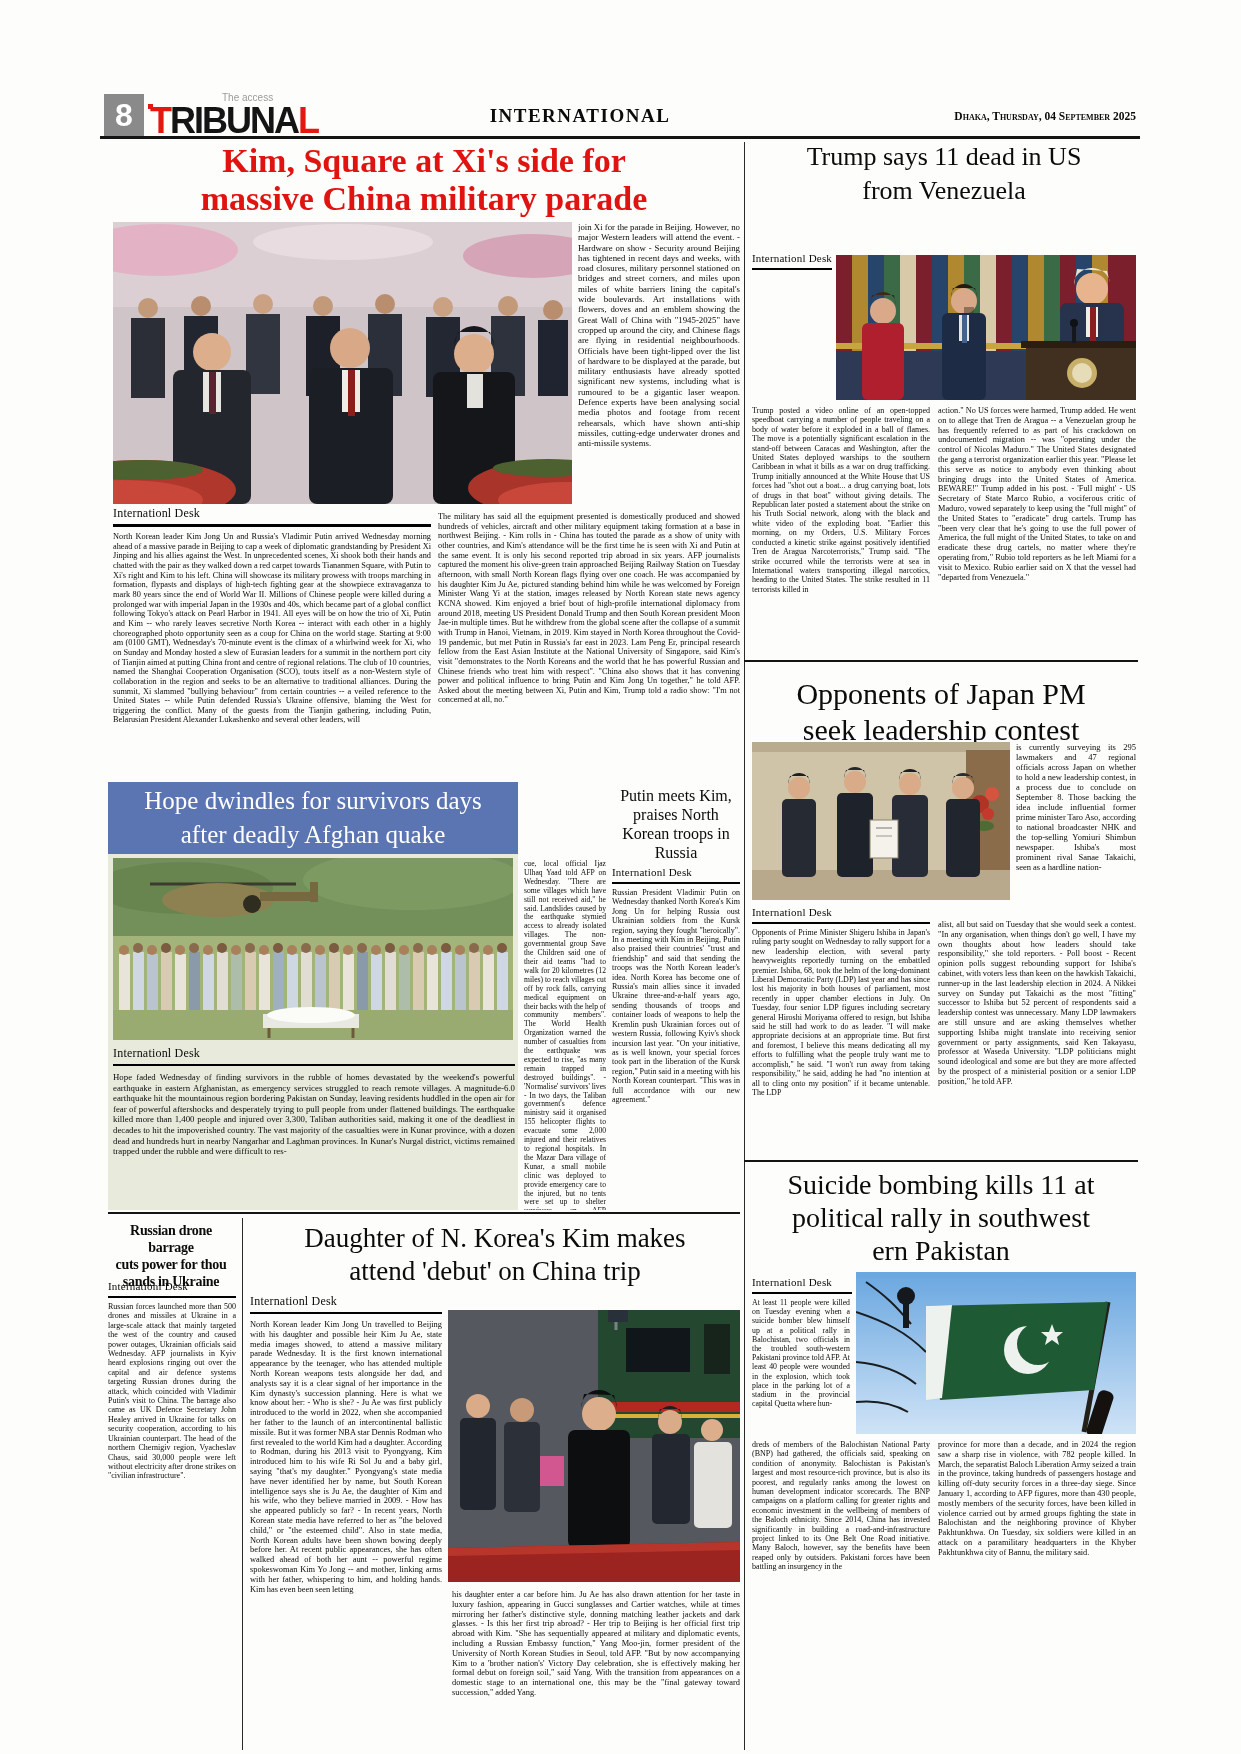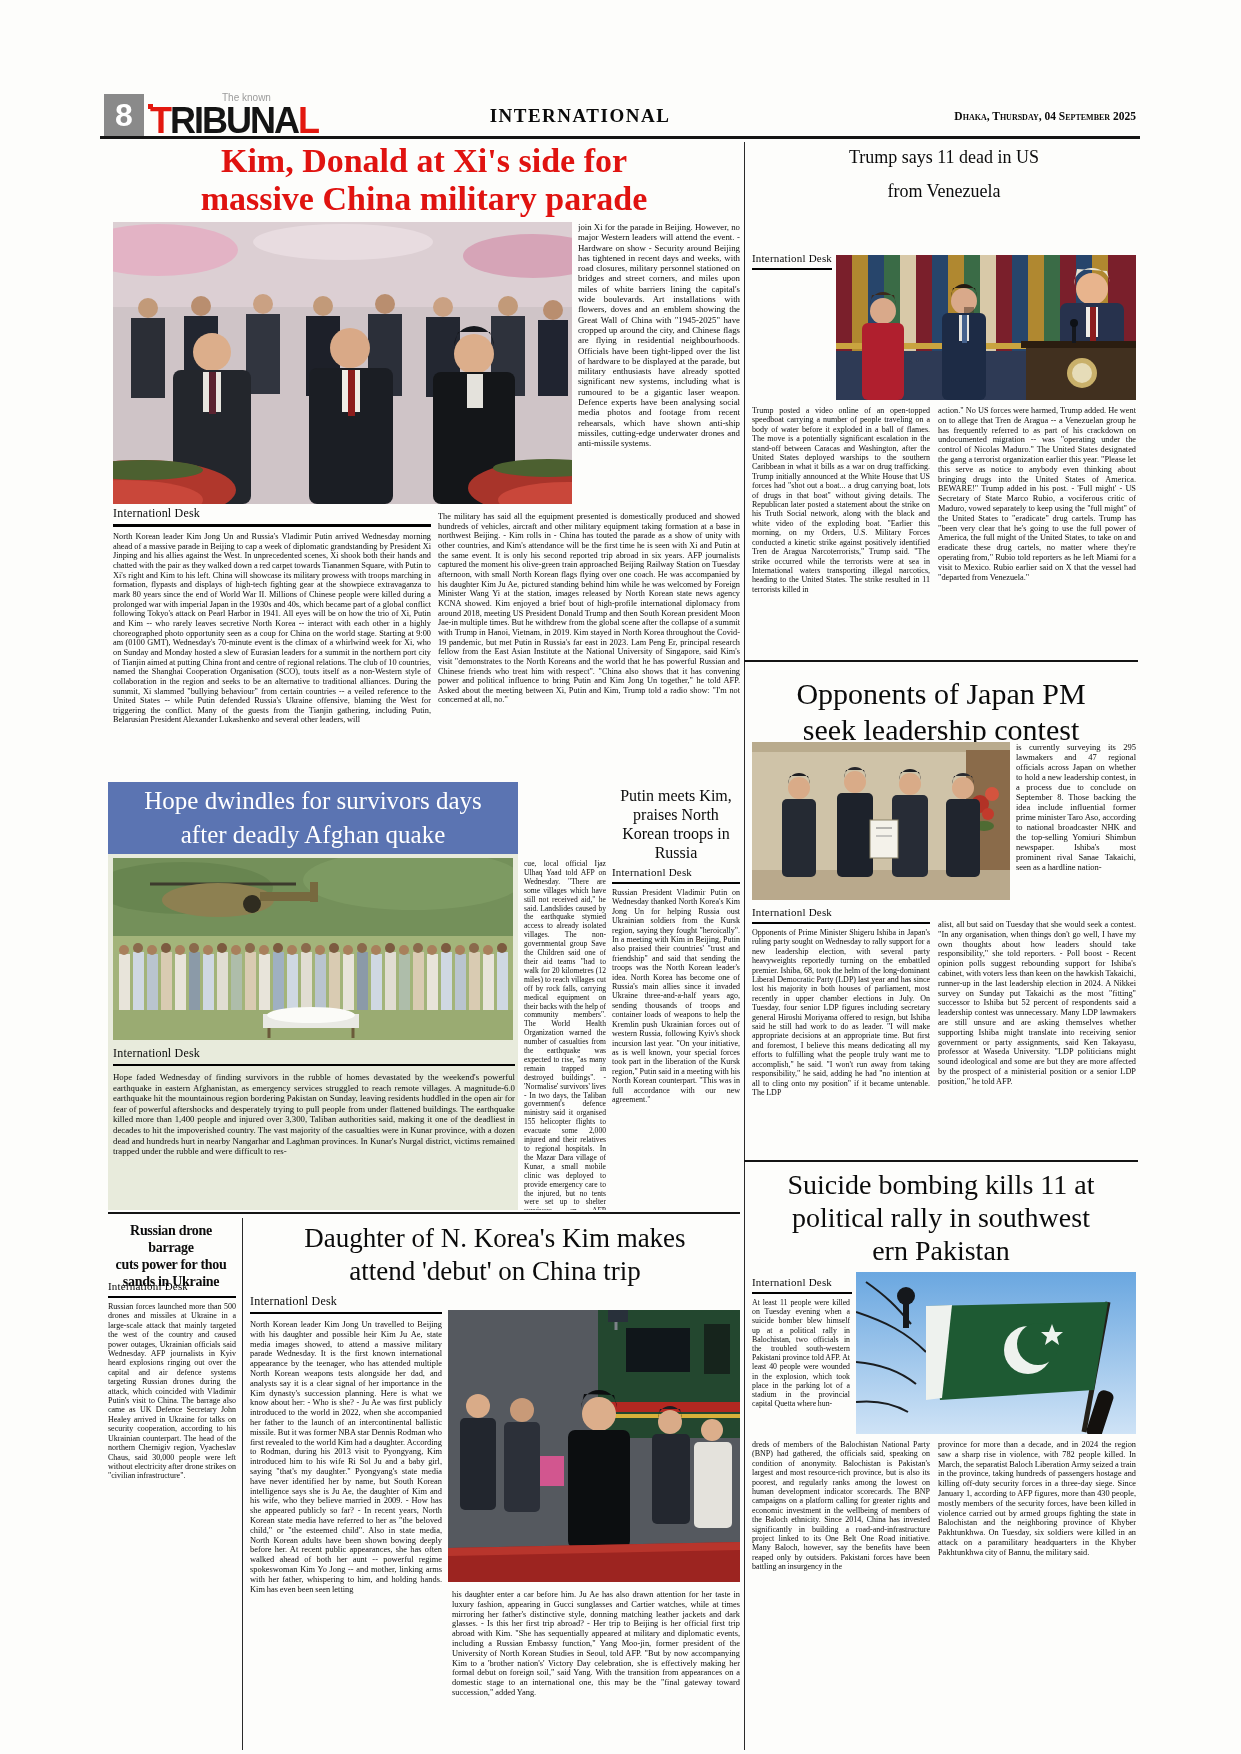--- a/index.html
+++ b/index.html
@@ -19,33 +19,33 @@
   .photo{position:absolute;display:block;}
   .masthead{position:absolute;font-family:"Liberation Sans",sans-serif;font-weight:bold;}
 </style>
 </head>
 <body>
 
 <div class="page">
 
   <div class="abs" style="left:104px;top:94px;width:40px;height:42px;background:#8a8a8a;color:#fff;
        font-family:'Liberation Sans',sans-serif;font-weight:bold;font-size:32px;text-align:center;line-height:42px;">8</div>
-  <div class="masthead" style="left:222px;top:92px;font-size:10px;color:#9b9b9b;font-weight:normal;">The known</div>
+  <div class="masthead" style="left:222px;top:92px;font-size:10px;color:#9b9b9b;font-weight:normal;">The access</div>
   <div class="masthead" style="left:150px;top:100px;font-size:36px;letter-spacing:-2px;">
     <span style="color:#e3180f;">T</span><span style="color:#141414;">RIBUNA</span><span style="color:#e3180f;">L</span>
   </div>
   <div class="abs" style="left:148px;top:104px;width:5px;height:5px;background:#e3180f;"></div>
   <div class="hl hl-serif" style="left:420px;top:105px;width:320px;font-size:19px;font-weight:bold;letter-spacing:1.5px;">INTERNATIONAL</div>
   <div class="abs" style="left:860px;top:110px;width:276px;text-align:right;font-size:11.5px;font-weight:bold;font-variant:small-caps;">Dhaka, Thursday, 04 September 2025</div>
   <div class="hline" style="left:100px;top:136px;width:1040px;height:3px;"></div>
 
   <div class="vline" style="left:744px;top:142px;height:1608px;"></div>
 
   <div class="hl hl-serif" style="left:108px;top:142px;width:632px;color:#e01310;font-weight:bold;font-size:34px;line-height:38px;">
-    <div>Kim, Donald at Xi's side for</div>
+    <div>Kim, Square at Xi's side for</div>
     <div>massive China military parade</div>
   </div>
 
   <svg class="photo" style="left:113px;top:222px;" width="459" height="282" viewBox="0 0 459 282" role="img">
     <rect width="459" height="282" fill="#cfc4c7"></rect>
     <rect width="459" height="85" fill="#dccfd3"></rect>
     <ellipse cx="45" cy="28" rx="80" ry="26" fill="#e3b3c5"></ellipse>
     <ellipse cx="420" cy="34" rx="70" ry="22" fill="#d6a4b7"></ellipse>
     <ellipse cx="230" cy="20" rx="90" ry="18" fill="#e8dce0"></ellipse>
     <g>
@@ -182,21 +182,21 @@
   <div class="desk" style="left:113px;top:1046px;">Internationl Desk</div>
   <div class="desk-rule" style="left:113px;top:1064px;width:402px;height:2px;"></div>
   <div class="body-text" style="left:113px;top:1072px;width:402px;height:136px;font-size:8.8px;line-height:10.6px;">Hope faded Wednesday of finding survivors in the rubble of homes devastated by the weekend's powerful earthquake in eastern Afghanistan, as emergency services struggled to reach remote villages. A magnitude-6.0 earthquake hit the mountainous region bordering Pakistan on Sunday, leaving residents huddled in the open air for fear of powerful aftershocks and desperately trying to pull people from under flattened buildings. The earthquake killed more than 1,400 people and injured over 3,300, Taliban authorities said, making it one of the deadliest in decades to hit the impoverished country. The vast majority of the casualties were in Kunar province, with a dozen dead and hundreds hurt in nearby Nangarhar and Laghman provinces. In Kunar's Nurgal district, victims remained trapped under the rubble and were difficult to res-</div>
   <div class="body-text xnarrow" style="left:524px;top:860px;width:82px;height:350px;">cue, local official Ijaz Ulhaq Yaad told AFP on Wednesday. "There are some villages which have still not received aid," he said. Landslides caused by the earthquake stymied access to already isolated villages. The non-governmental group Save the Children said one of their aid teams "had to walk for 20 kilometres (12 miles) to reach villages cut off by rock falls, carrying medical equipment on their backs with the help of community members". The World Health Organization warned the number of casualties from the earthquake was expected to rise, "as many remain trapped in destroyed buildings". - 'Normalise' survivors' lives - In two days, the Taliban government's defence ministry said it organised 155 helicopter flights to evacuate some 2,000 injured and their relatives to regional hospitals. In the Mazar Dara village of Kunar, a small mobile clinic was deployed to provide emergency care to the injured, but no tents were set up to shelter survivors, an AFP correspondent said. On Tuesday, a defence ministry commission said it had instructed "the relevant institutions to take measures in all areas to normalise the lives of the earthquake victims", without providing further details on the plans to do so. Deputy government spokesman Hamdullah Fitrat said a camp had been set up in Khas Kunar district to coordinate emergency aid, while two other centres were opened near the epicentre "to oversee the transfer of the injured, the burial of the dead, and the rescue of survivors". According to the United Nations, hundreds of thousands of people could be affected by the disaster.</div>
 
   <div class="hl hl-serif" style="left:612px;top:786px;width:128px;font-size:16px;line-height:19px;">Putin meets Kim, praises North Korean troops in Russia</div>
   <div class="desk" style="left:612px;top:866px;font-size:11px;">Internationl Desk</div>
   <div class="desk-rule" style="left:612px;top:882px;width:128px;height:2px;"></div>
   <div class="body-text narrow" style="left:612px;top:888px;width:128px;height:274px;">Russian President Vladimir Putin on Wednesday thanked North Korea's Kim Jong Un for helping Russia oust Ukrainian soldiers from the Kursk region, saying they fought "heroically". In a meeting with Kim in Beijing, Putin also praised their countries' "trust and friendship" and said that sending the troops was the North Korean leader's idea. North Korea has become one of Russia's main allies since it invaded Ukraine three-and-a-half years ago, sending thousands of troops and container loads of weapons to help the Kremlin push Ukrainian forces out of western Russia, following Kyiv's shock incursion last year. "On your initiative, as is well known, your special forces took part in the liberation of the Kursk region," Putin said in a meeting with his North Korean counterpart. "This was in full accordance with our new agreement."</div>
 
-  <div class="hl hl-serif" style="left:750px;top:140px;width:388px;font-size:18px;line-height:34px;">
+  <div class="hl hl-serif" style="left:750px;top:140px;width:388px;font-size:26px;line-height:34px;">
     <div>Trump says 11 dead in US</div>
     <div>from Venezuela</div>
   </div>
   <div class="desk" style="left:752px;top:252px;font-size:11px;">Internationl Desk</div>
   <div class="desk-rule" style="left:752px;top:268px;width:80px;height:2px;"></div>
 
   <svg class="photo" style="left:836px;top:255px;" width="300" height="145" viewBox="0 0 300 145" role="img">
     <rect width="300" height="145" fill="#2e3a55"></rect>
     <g>
       <rect x="0" width="16" height="96" fill="#7a1f2b"></rect>

